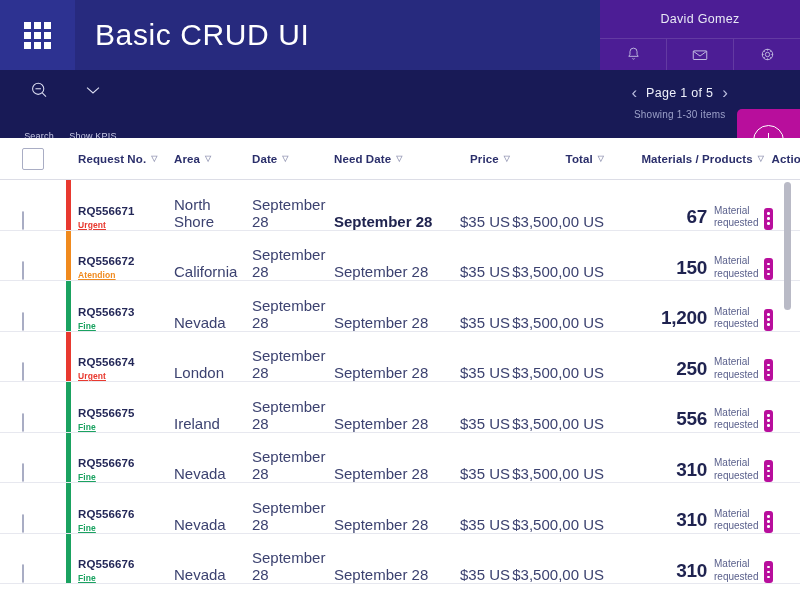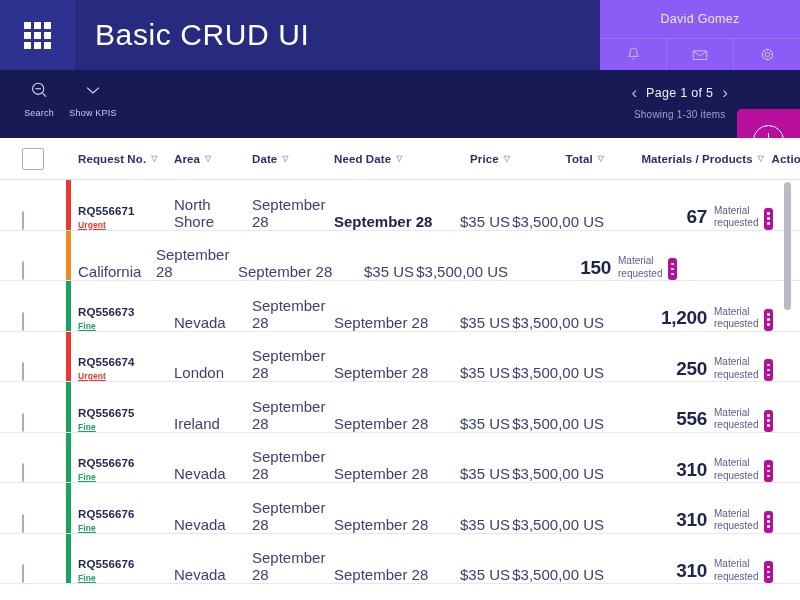--- a/index.html
+++ b/index.html
@@ -24,21 +24,21 @@
   }
   .waffle i { display: block; width: 7px; height: 7px; background: #ffffff; }
   .title-zone {
     flex: 1; height: 70px; background: #272a7e;
     display: flex; align-items: center; padding-left: 20px;
   }
   .app-title {
     color: #ffffff; font-size: 30px; font-weight: 300; letter-spacing: .6px;
   }
   .user-zone {
-    width: 200px; height: 70px; background: #8b5cf6;
+    width: 200px; height: 70px; background: #4c1d95;
     display: flex; flex-direction: column;
   }
   .user-name {
     height: 38px; display: flex; align-items: center; justify-content: center;
     color: #e8e9f5; font-size: 12.5px; letter-spacing: .3px;
   }
   .user-icons { flex: 1; display: flex; border-top: 1px solid rgba(255,255,255,.13); }
   .user-icons .ic {
     flex: 1; display: flex; align-items: center; justify-content: center;
     cursor: pointer; border-right: 1px solid rgba(255,255,255,.13);
@@ -51,21 +51,21 @@
     position: relative; height: 68px; width: 800px;
     background: #181a56; display: flex; align-items: flex-start;
   }
   .tool {
     width: 54px; margin-top: 8px; display: flex; flex-direction: column;
     align-items: center; cursor: pointer; gap: 6px;
   }
   .tool:first-child { margin-left: 12px; }
   .tool .glyph { height: 24px; display: flex; align-items: center; }
   .tool svg { stroke: #dcdef2; fill: none; stroke-width: 1.2; }
-  .tool .lbl { color: #c9cbe6; font-size: 9px; letter-spacing: .2px; }
+  .tool .lbl { color: #c9cbe6; font-size: 9px; letter-spacing: .2px; margin-top: 23px; }
 
   .pager {
     position: absolute; right: 72px; top: 14px;
     display: flex; flex-direction: column; align-items: center;
   }
   .pager-row { display: flex; align-items: center; gap: 9px; }
   .pager-row .chev { cursor: pointer; color: #b9bcdd; font-size: 17px; font-weight: 300; line-height: 1; }
   .pager-txt { color: #eef0fb; font-size: 12.5px; letter-spacing: .3px; }
   .pager-sub { color: #9ba0c8; font-size: 10px; margin-top: 8px; letter-spacing: .2px; }
 
@@ -285,20 +285,24 @@
           <span class="kebab">
             <i></i>
             <i></i>
             <i></i>
           </span>
         </div>
       </div>
       <div class="row">
         <span class="bar" style="background: rgb(240, 138, 30);"></span>
         <div class="c-chk"><span class="chkbox"></span></div>
+        <div class="c-req">
+          <div class="req-no">RQ556672</div>
+          <div class="req-st" style="color: rgb(240, 138, 30);">Atendion</div>
+        </div>
         <div class="c-area cell">California</div>
         <div class="c-date cell">September 28</div>
         <div class="c-need cell">September 28</div>
         <div class="c-price cell r">$35 US</div>
         <div class="c-total cell r">$3,500,00 US</div>
         <div class="c-mat mat-wrap">
           <span class="mat-num">150</span>
           <span class="mat-lbl"><span>Material</span><br><span>requested</span></span>
         </div>
         <div class="c-act">

